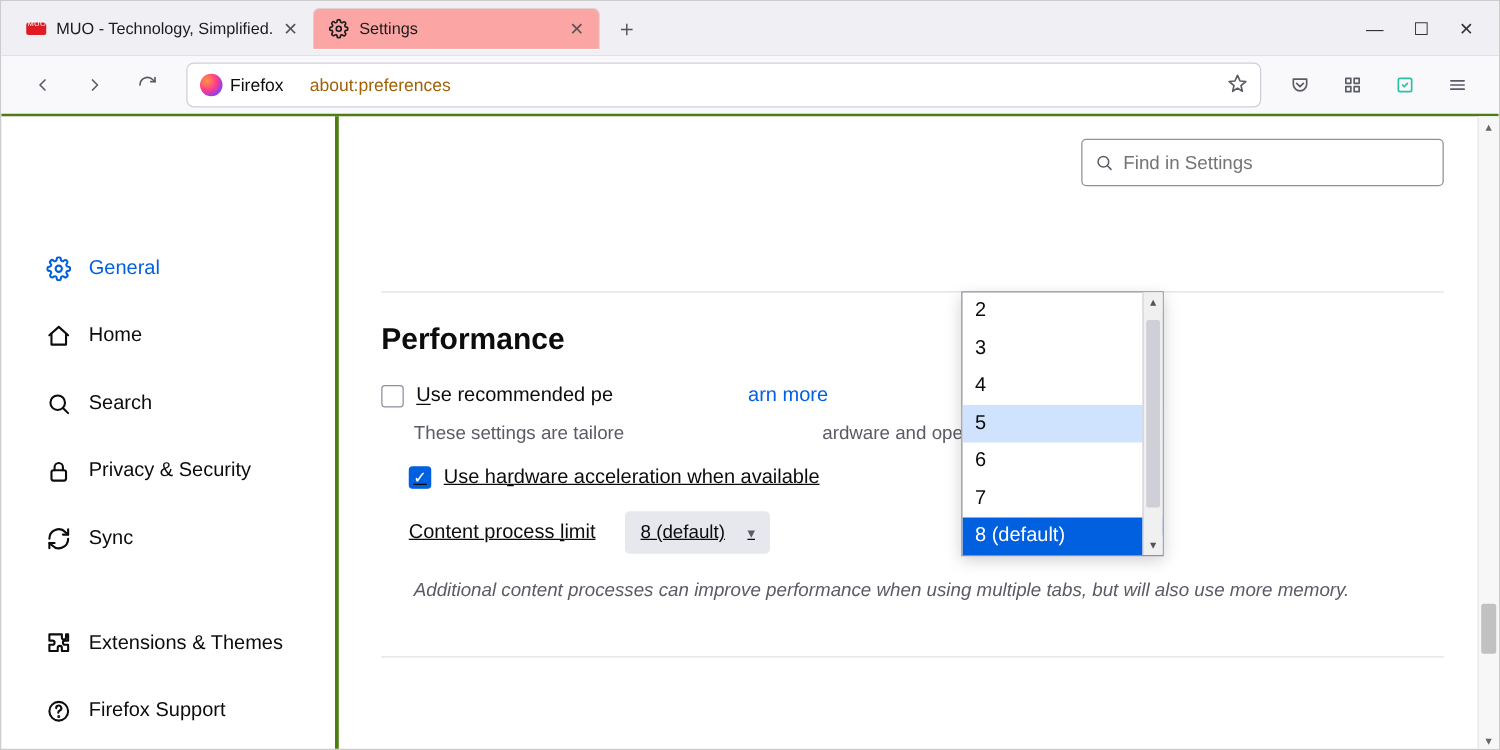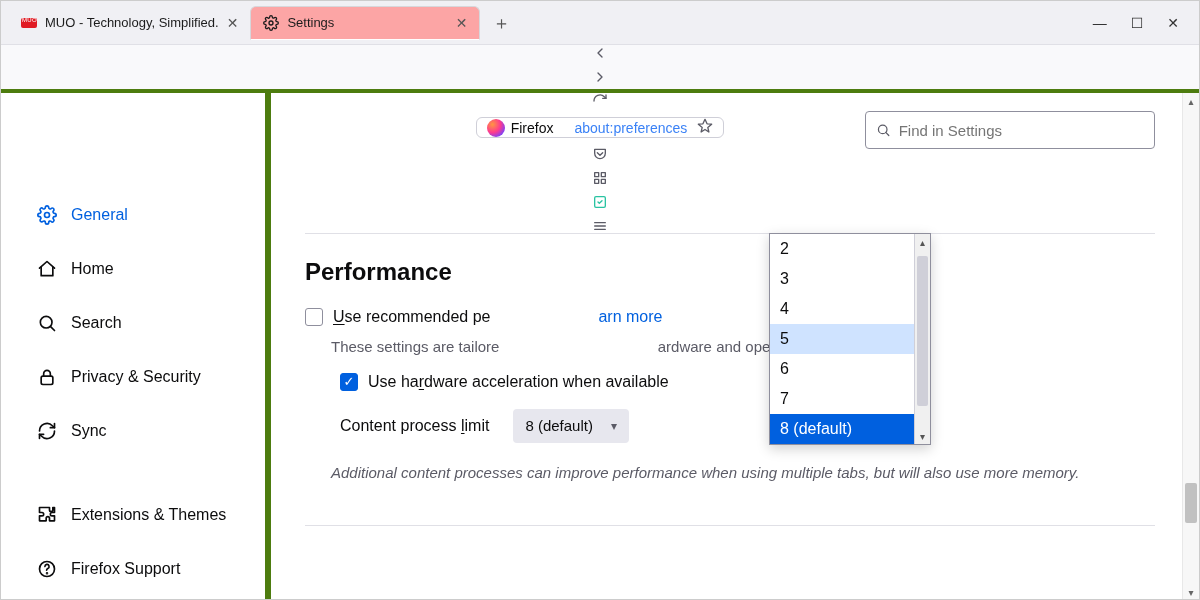--- a/index.html
+++ b/index.html
@@ -53,52 +53,51 @@
   }
   .window-controls { margin-left:auto; display:flex; gap:24px; padding-right:12px; }
   .window-controls span { cursor:pointer; color:#333; font-size:14px; }
 
   
   .toolbar {
     display:flex;
     align-items:center;
     height: 48px;
     background:#f9f9fb;
-    border-bottom:4px solid #4d7c0f;
+    border-bottom:2px solid #4d7c0f;
     padding: 0 16px;
     gap: 8px;
-    flex-direction: column;
   }
   .tbtn {
     width:34px; height:34px; display:flex; align-items:center; justify-content:center;
     border-radius:6px; cursor:pointer; color:#5b5b66;
   }
   .addressbar {
     flex:1; display:flex; align-items:center; height:36px;
     background:#fff; border:1px solid #cfcfd8; border-radius:6px;
     padding:0 10px; gap:10px; margin: 0 6px;
   }
   .identity {
     display:flex; align-items:center; gap:6px; color:#0c0c0d; font-size:14px;
     padding-right:10px; border-right:1px solid transparent;
   }
   .identity-logo { width:18px; height:18px; border-radius:50%;
     background: radial-gradient(circle at 30% 30%, #ff9640, #ff3b8d 45%, #7542ff 80%); }
-  .url { color:#3b82f6; font-size:14px; flex:1; }
+  .url { color:#a16207; font-size:14px; flex:1; }
   .star { color:#5b5b66; cursor:pointer; }
 
   
   .content {
     display:flex;
     height: calc(600px - 44px - 48px);
     position:relative;
   }
   .sidebar {
     width: 270px;
-    border-right:6px solid #4d7c0f;
+    border-right:3px solid #4d7c0f;
     padding: 100px 0 0 36px;
   }
   .sidebar-item {
     display:flex; align-items:center; gap:14px;
     height:44px; font-size:16px; color:#0c0c0d; cursor:pointer;
     margin-bottom: 10px;
   }
   .sidebar-item.selected { color:#0060df; }
   .sidebar .section-gap { height: 30px; }
   .sidebar .ico { width:20px; height:20px; display:inline-flex; align-items:center; justify-content:center; }
@@ -124,21 +123,21 @@
   .row { display:flex; align-items:center; gap:10px; margin-bottom:10px; }
   .chk {
     width:18px; height:18px; border:1px solid #8f8f9d; border-radius:3px; background:#fff;
     display:inline-flex; align-items:center; justify-content:center; cursor:pointer;
   }
   .chk.checked { background:#0060df; border-color:#0060df; color:#fff; }
   .chk.checked::after { content:"✓"; font-size:13px; }
   .lbl { font-size:16px; color:#0c0c0d; }
   .link { color:#0060df; cursor:pointer; }
   .desc { font-size:15px; color:#5b5b66; margin: 4px 0 14px 26px; line-height:1.5; }
-  .sub { margin-left:35px; }
+  .sub { margin-left:22px;text-decoration:underline; }
 
   .select-box {
     display:inline-flex; align-items:center; gap:18px;
     background:#e7e7ee; border-radius:4px; height:34px; padding:0 12px; margin-left:14px;
     cursor:pointer; font-size:15px; color:#0c0c0d;
   }
   .select-box .chev { color:#5b5b66; font-size:12px; }
 
   .note { font-size:15px; color:#5b5b66; margin: 18px 0 0 26px; line-height:1.6; max-width: 760px; font-style: italic; }
 

